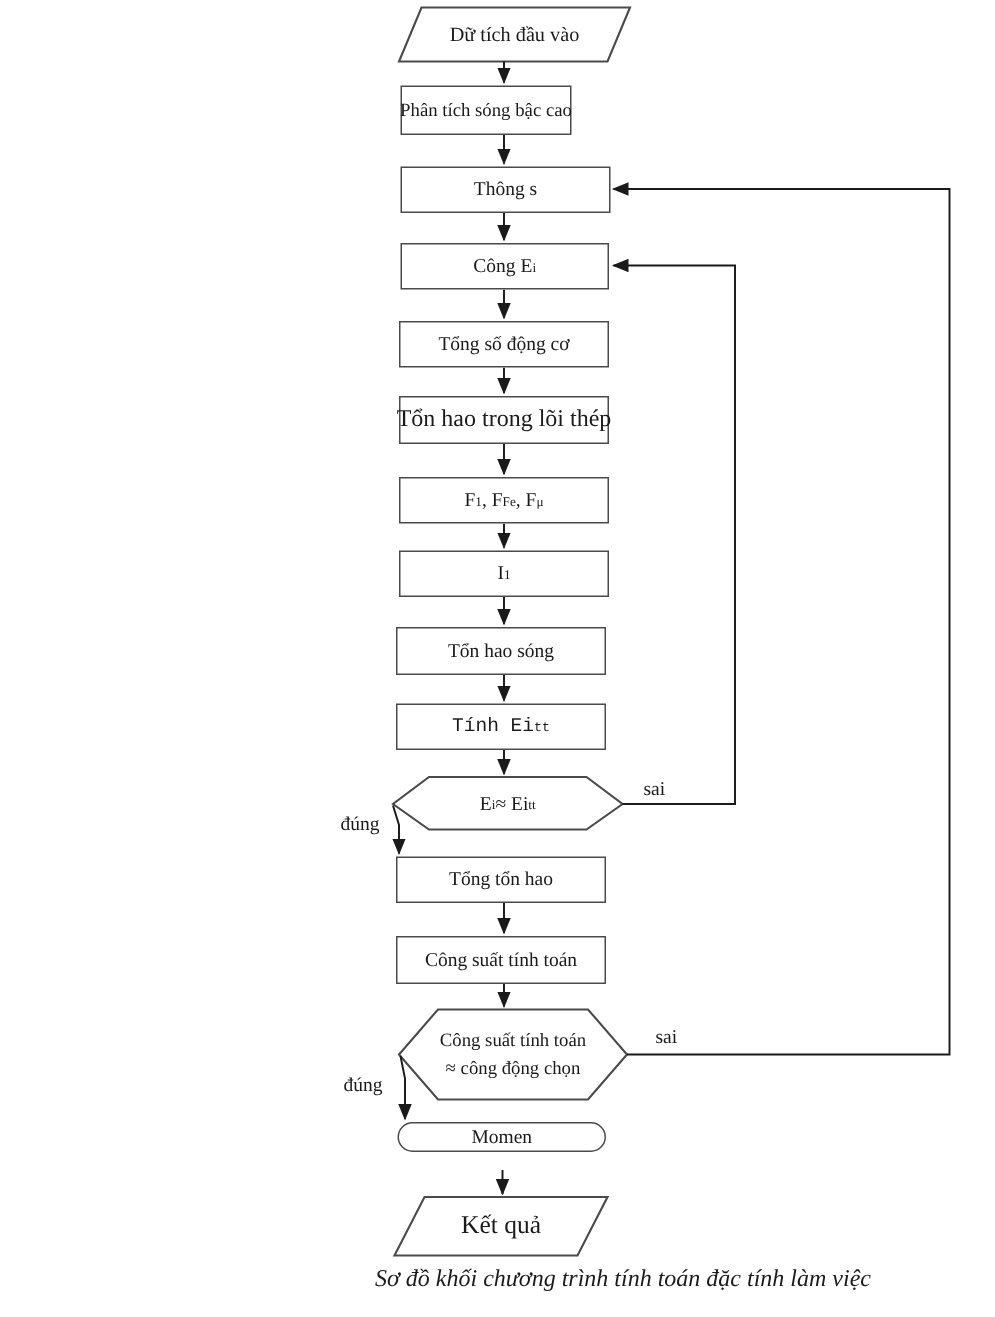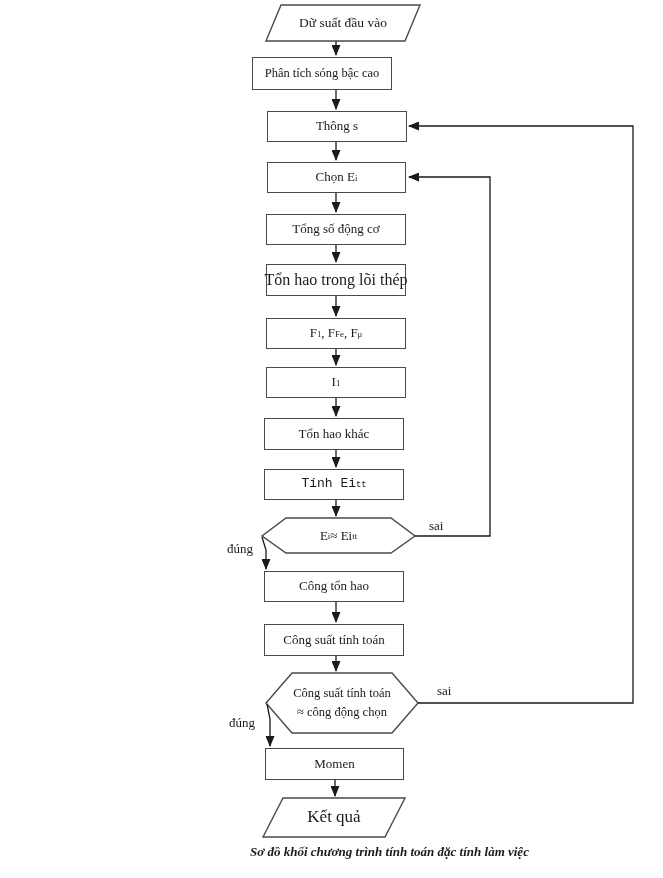--- a/index.html
+++ b/index.html
@@ -39,23 +39,22 @@
   .hex2lines{flex-direction:column;font-size:12.5px;line-height:1.45;}
   .edge-label{
     position:absolute;
     font-size:13px;
   }
   sub{font-size:0.68em;line-height:0;}
   #caption{
     position:absolute;
     left:250px;top:844px;
     font-style:italic;
-    font-size:13px;
+    font-size:16px;
     white-space:nowrap;
-    font-weight:bold;
   }
 </style>
 </head>
 <body>
 
 <div id="stage">
 
   <svg class="overlay">
     <defs>
       <marker id="arrow" markerUnits="userSpaceOnUse" markerWidth="11" markerHeight="9" refX="10" refY="4.5" orient="auto">
@@ -83,51 +82,51 @@
     <path class="edge" marker-end="url(#arrow)" d="M336,656 L336,671"></path>
     <path class="edge" marker-end="url(#arrow)" d="M335,780 L335,796"></path>
 
     <path class="edge" marker-end="url(#arrow)" d="M262,537 L266,550 L266,569"></path>
     <path class="edge" marker-end="url(#arrow)" d="M267,704 L270,719 L270,746"></path>
 
     <path class="edge" marker-end="url(#arrow)" d="M415,536 L490,536 L490,177 L409,177"></path>
     <path class="edge" marker-end="url(#arrow)" d="M418,703 L633,703 L633,126 L409,126"></path>
   </svg>
 
-  <div class="freetext" style="left:268px;top:8px;width:150px;height:30px;font-size:13.5px;">Dữ suất đầu vào</div>
+  <div class="freetext" style="left:268px;top:8px;width:150px;height:30px;font-size:13.5px;">Dữ tích đầu vào</div>
   <div class="freetext" style="left:265px;top:802px;width:138px;height:30px;font-size:17px;">Kết quả</div>
 
-  <div class="node" style="left:252px;top:57px;width:140px;height:33px;font-size:12.5px;">Phân tích sóng bậc cao</div>
+  <div class="node" style="left:267px;top:57px;width:114px;height:33px;font-size:12.5px;">Phân tích sóng bậc cao</div>
   <div class="node" style="left:267px;top:111px;width:140px;height:31px;">Thông s</div>
   <div class="node" style="left:267px;top:162px;width:139px;height:31px;">
-      <span>Chọn E</span>
+      <span>Công E</span>
       <sub>i</sub>
     </div>
   <div class="node" style="left:266px;top:214px;width:140px;height:31px;">Tổng số động cơ</div>
   <div class="node" style="left:266px;top:264px;width:140px;height:32px;font-size:16px;">Tổn hao trong lõi thép</div>
   <div class="node" style="left:266px;top:318px;width:140px;height:31px;">
       <span>F</span>
       <sub>1</sub>
       <span>, F</span>
       <sub>Fe</sub>
       <span>, F</span>
       <sub>μ</sub>
     </div>
   <div class="node" style="left:266px;top:367px;width:140px;height:31px;">
       <span>I</span>
       <sub>1</sub>
     </div>
-  <div class="node" style="left:264px;top:418px;width:140px;height:32px;">Tổn hao khác</div>
+  <div class="node" style="left:264px;top:418px;width:140px;height:32px;">Tổn hao sóng</div>
   <div class="node" style="left:264px;top:469px;width:140px;height:31px;font-family:Liberation Mono, monospace;">
       <span>Tính Ei</span>
       <sub>tt</sub>
     </div>
-  <div class="node" style="left:264px;top:571px;width:140px;height:31px;">Công tổn hao</div>
+  <div class="node" style="left:264px;top:571px;width:140px;height:31px;">Tổng tổn hao</div>
   <div class="node" style="left:264px;top:624px;width:140px;height:32px;">Công suất tính toán</div>
-  <div class="node" style="left:265px;top:748px;width:139px;height:32px;">Momen</div>
+  <div class="node" style="left:265px;top:748px;width:139px;height:20px;border-radius:16px;">Momen</div>
 
   <div class="freetext" style="left:262px;top:521px;width:153px;height:30px;">
       <span>E</span>
       <sub>i</sub>
       <span> ≈ Ei</span>
       <sub>tt</sub>
     </div>
   <div class="freetext hex2lines" style="left:266px;top:676px;width:152px;height:53px;">
     <div>Công suất tính toán</div>
     <div>≈ công động chọn</div>

